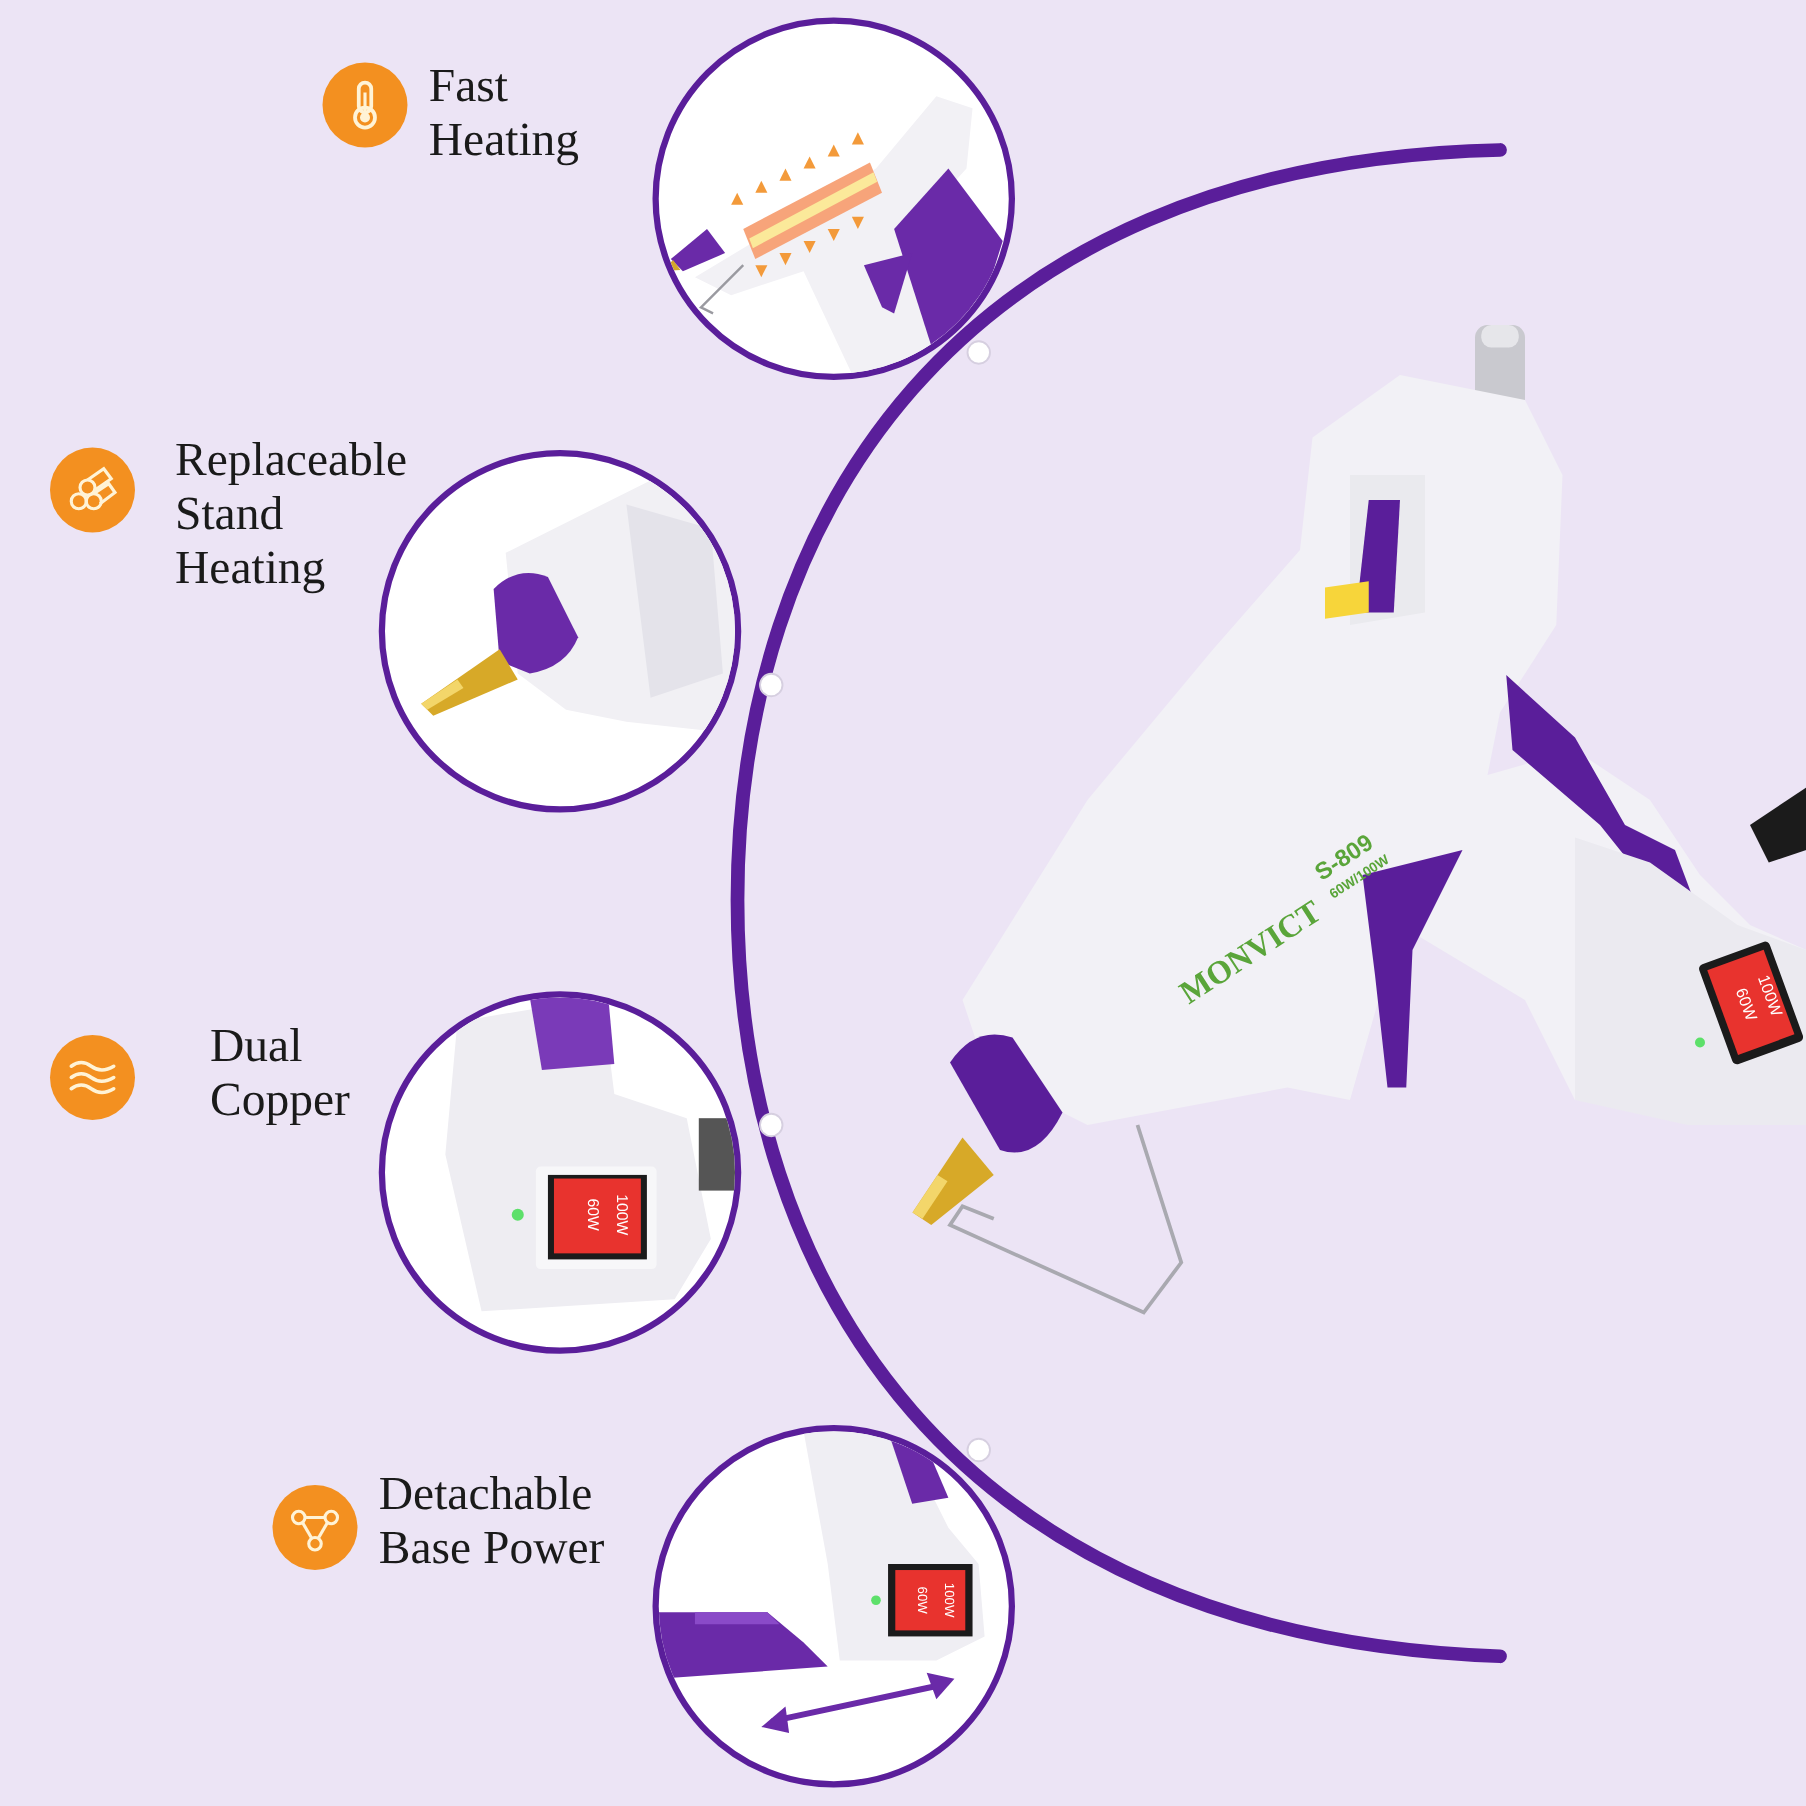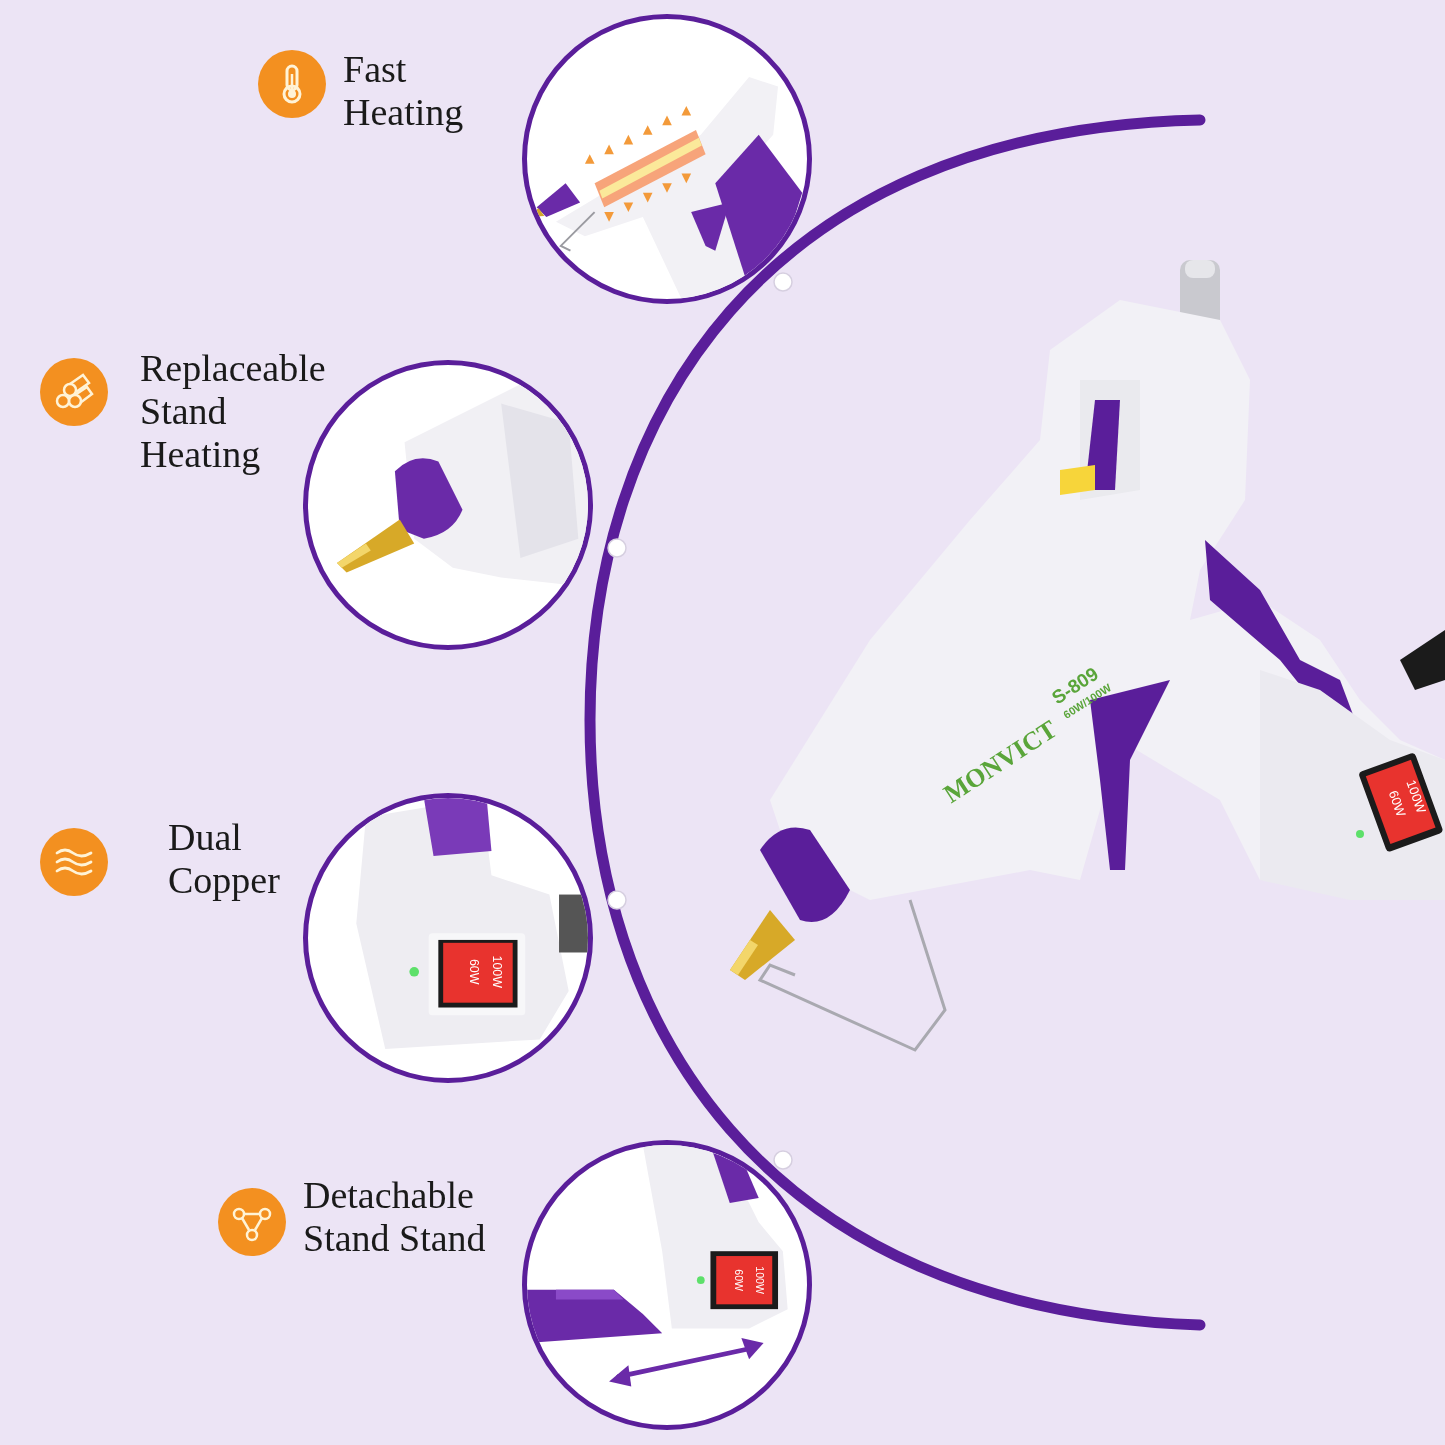--- a/index.html
+++ b/index.html
@@ -126,21 +126,21 @@
         <circle cx="36" cy="15" r="5"></circle>
         <circle cx="23" cy="36" r="5"></circle>
         <line x1="15" y1="15" x2="31" y2="15"></line>
         <line x1="13" y1="19" x2="20" y2="31"></line>
         <line x1="33" y1="19" x2="26" y2="31"></line>
       </g>
     </svg>
 </div>
 <div class="feature-label" style="left:303px;top:1174px;">
   <span>Detachable</span>
-  <span>Stand Stand</span>
+  <span>Base Power</span>
 </div>
 
 <div class="detail-circle" style="left:522px;top:1140px;width:290px;height:290px;">
   <svg viewBox="0 0 290 290">
     <path d="M120 0 L200 0 L240 80 L265 110 L270 170 L230 190 L150 190 L140 110 Z" fill="#efeef3"></path>
     <path d="M190 0 L225 20 L240 55 L210 60 Z" fill="#6a2aa8"></path>
     <rect x="190" y="110" width="70" height="60" fill="#1b1b1b"></rect>
     <rect x="196" y="115" width="58" height="50" fill="#e8332e"></rect>
     <text x="215" y="140" font-size="11" fill="#fff" transform="rotate(90 215 140)" text-anchor="middle" font-family="Liberation Sans, sans-serif">60W</text>
     <text x="237" y="140" font-size="11" fill="#fff" transform="rotate(90 237 140)" text-anchor="middle" font-family="Liberation Sans, sans-serif">100W</text>

